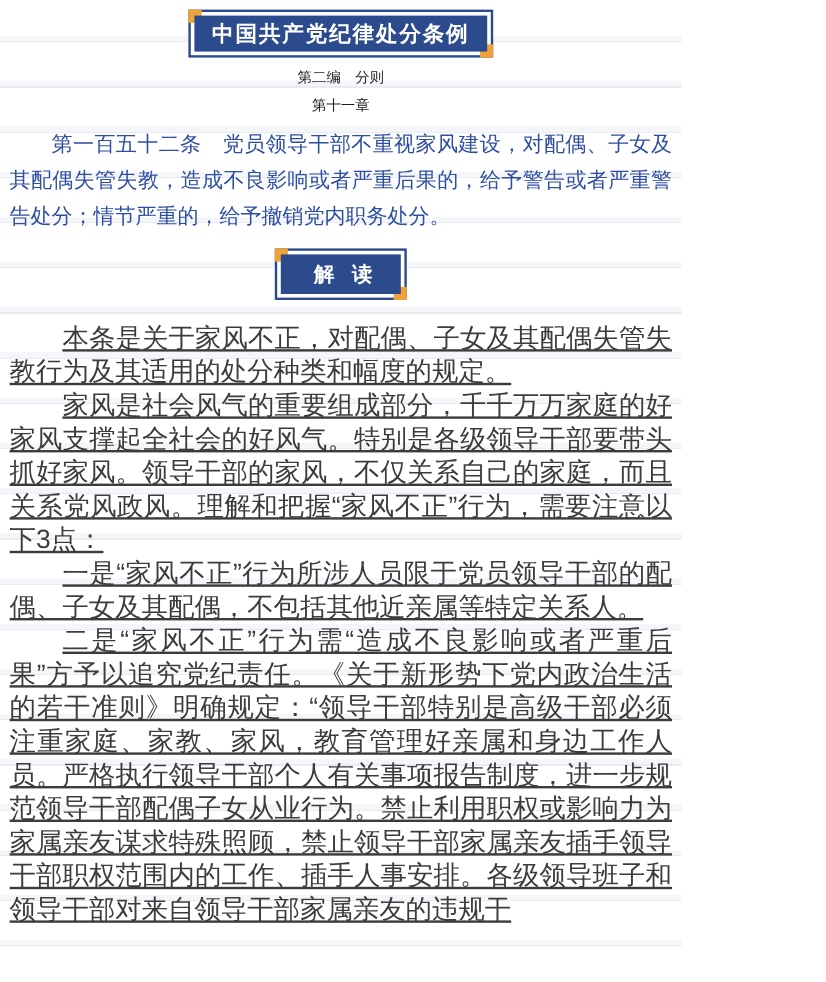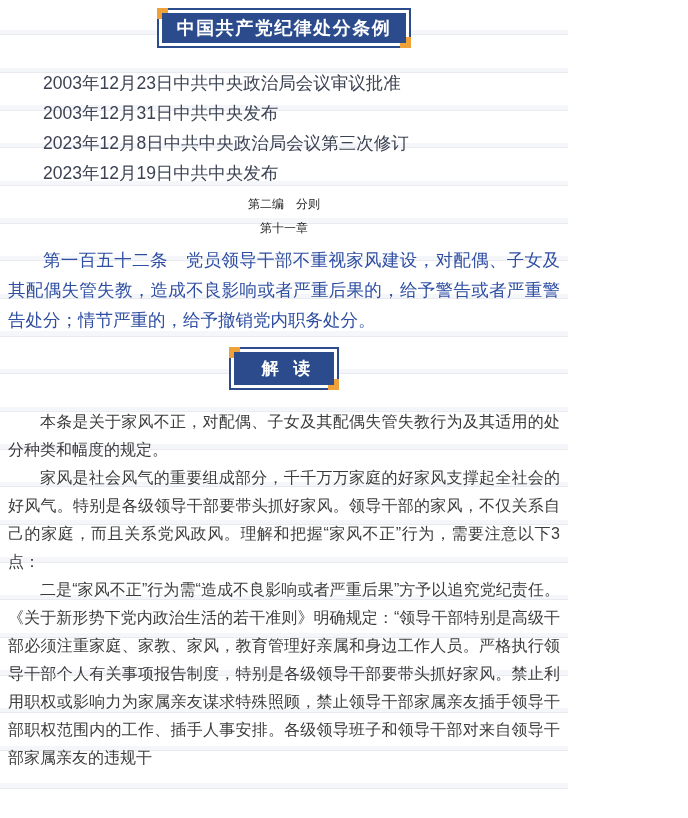--- a/index.html
+++ b/index.html
@@ -90,60 +90,56 @@
     font-size: 17.5px;
     line-height: 30px;
     color: #2e4ea2;
     text-align: justify;
     text-indent: 2em;
   }
 
   
   .body-text {
     margin-top: 18px;
-    font-size: 16px;
+    font-size: 22px;
     line-height: 28px;
     color: #3c3c3c;
     text-align: justify;
+    text-decoration: underline;
   }
   .body-text p {
     margin: 0;
     text-indent: 2em;
   }
 </style>
 </head>
 <body>
 
 <div class="page">
 
   <div class="banner title-banner">
     <span class="corner-tl"></span>
     <span class="corner-br"></span>
     <div class="banner-inner">中国共产党纪律处分条例</div>
   </div>
 
-  <div class="dates">
-    <div>2003年12月23日中共中央政治局会议审议批准</div>
-    <div>2003年12月31日中共中央发布</div>
-    <div>2023年12月8日中共中央政治局会议第三次修订</div>
-    <div>2023年12月19日中共中央发布</div>
-  </div>
 
   <div class="headings">
     <div>第二编　分则</div>
     <div>第十一章</div>
   </div>
 
   <p class="article">第一百五十二条　党员领导干部不重视家风建设，对配偶、子女及其配偶失管失教，造成不良影响或者严重后果的，给予警告或者严重警告处分；情节严重的，给予撤销党内职务处分。</p>
 
   <div class="banner section-banner">
     <span class="corner-tl"></span>
     <span class="corner-br"></span>
     <div class="banner-inner">解 读</div>
   </div>
 
   <div class="body-text">
     <p>本条是关于家风不正，对配偶、子女及其配偶失管失教行为及其适用的处分种类和幅度的规定。</p>
     <p>家风是社会风气的重要组成部分，千千万万家庭的好家风支撑起全社会的好风气。特别是各级领导干部要带头抓好家风。领导干部的家风，不仅关系自己的家庭，而且关系党风政风。理解和把握“家风不正”行为，需要注意以下3点：</p>
-    <p>二是“家风不正”行为需“造成不良影响或者严重后果”方予以追究党纪责任。《关于新形势下党内政治生活的若干准则》明确规定：“领导干部特别是高级干部必须注重家庭、家教、家风，教育管理好亲属和身边工作人员。严格执行领导干部个人有关事项报告制度，特别是各级领导干部要带头抓好家风。禁止利用职权或影响力为家属亲友谋求特殊照顾，禁止领导干部家属亲友插手领导干部职权范围内的工作、插手人事安排。各级领导班子和领导干部对来自领导干部家属亲友的违规干</p>
+    <p>一是“家风不正”行为所涉人员限于党员领导干部的配偶、子女及其配偶，不包括其他近亲属等特定关系人。</p>
+    <p>二是“家风不正”行为需“造成不良影响或者严重后果”方予以追究党纪责任。《关于新形势下党内政治生活的若干准则》明确规定：“领导干部特别是高级干部必须注重家庭、家教、家风，教育管理好亲属和身边工作人员。严格执行领导干部个人有关事项报告制度，进一步规范领导干部配偶子女从业行为。禁止利用职权或影响力为家属亲友谋求特殊照顾，禁止领导干部家属亲友插手领导干部职权范围内的工作、插手人事安排。各级领导班子和领导干部对来自领导干部家属亲友的违规干</p>
   </div>
 
 </div>
 
 </body></html>

